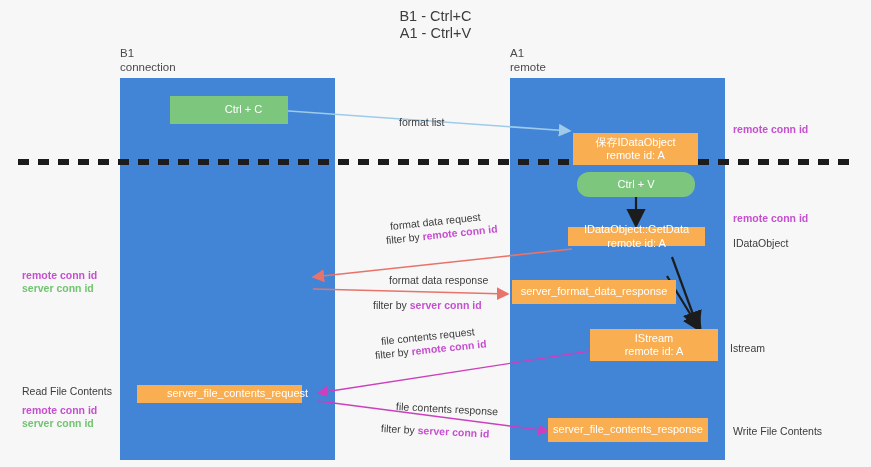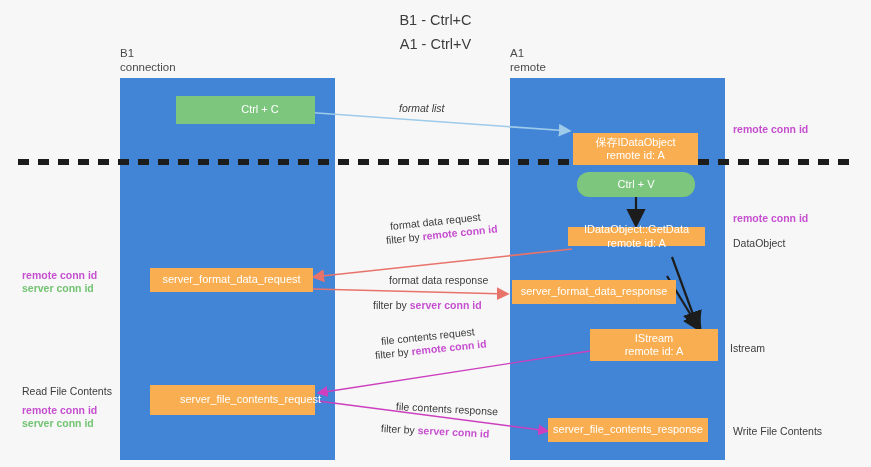--- a/index.html
+++ b/index.html
@@ -26,21 +26,21 @@
   }
   #lane-b1 { left: 120px; top: 78px; width: 215px; height: 382px; }
   #lane-a1 { left: 510px; top: 78px; width: 215px; height: 382px; }
 
   .title {
     position: absolute;
     left: 0; right: 0;
     top: 8px;
     text-align: center;
     font-size: 14.5px;
-    line-height: 24px;
+    line-height: 17px;
     color: #3c3c3c;
     white-space: pre-line;
   }
   .lane-head {
     position: absolute;
     text-align: left;
     font-size: 11.5px;
     line-height: 14px;
     color: #4a4a4a;
     white-space: pre-line;
@@ -137,42 +137,41 @@
 
     <line x1="672" y1="257" x2="698" y2="328" stroke="#1c1c1c" stroke-width="2.2" marker-end="url(#ah-black)"></line>
 
     <line x1="590" y1="351" x2="318" y2="393" stroke="#cc3fbe" stroke-width="1.4" marker-end="url(#ah-magenta)"></line>
 
     <line x1="318" y1="401" x2="548" y2="431" stroke="#cc3fbe" stroke-width="1.4" marker-end="url(#ah-magenta)"></line>
 
     <line x1="18" y1="162" x2="858" y2="162" stroke="#1c1c1c" stroke-width="6" stroke-linecap="butt" stroke-dasharray="11 9"></line>
   </svg>
 
-  <div class="node green" style="left:176px; top:96px; width:139px; height:28px;padding-left:33px;">Ctrl + C</div>
+  <div class="node green" style="left:170px; top:96px; width:118px; height:28px;padding-left:33px;">Ctrl + C</div>
 
   <div class="node orange" style="left:573px; top:116px; width:125px; height:32px;margin-top:17px;">保存IDataObject
 remote id: A</div>
 
   <div class="node green" style="left:577px; top:172px; width:118px; height:25px;border-radius:12px;">Ctrl + V</div>
 
   <div class="node orange" style="left:568px; top:227px; width:137px; height:19px;">IDataObject::GetData
 remote id: A</div>
 
-  <div class="node orange" style="left:150px; top:268px; width:163px; height:24px;">server_format_data_request</div>
 
   <div class="node orange" style="left:512px; top:280px; width:164px; height:24px;">server_format_data_response</div>
 
   <div class="node orange" style="left:590px; top:329px; width:128px; height:32px;">IStream
 remote id: A</div>
 
-  <div class="node orange" style="left:150px; top:385px; width:165px; height:30px;padding-left:40px;">server_file_contents_request</div>
+  <div class="node orange" style="left:137px; top:385px; width:165px; height:18px;padding-left:40px;">server_file_contents_request</div>
 
   <div class="node orange" style="left:548px; top:418px; width:160px; height:24px;">server_file_contents_response</div>
 
-  <div class="edge-label" style="left:399px; top:101px;font-style:italic;">format list</div>
+  <div class="edge-label" style="left:399px; top:115px;">format list</div>
 
   <div class="edge-label" style="left:390px; top:219px; transform:rotate(-6deg); transform-origin:left center;">format data request</div>
 
   <div class="edge-label" style="left:386px; top:233px; transform:rotate(-6deg); transform-origin:left center;">
     <span>filter by </span><span class="hl-remote">remote conn id</span>
   </div>
 
   <div class="edge-label" style="left:389px; top:273px;">format data response</div>
 
   <div class="edge-label" style="left:373px; top:298px;">
@@ -188,21 +187,21 @@
   <div class="edge-label" style="left:396px; top:399px; transform:rotate(3deg); transform-origin:left center;">file contents response</div>
 
   <div class="edge-label" style="left:381px; top:421px; transform:rotate(3deg); transform-origin:left center;">
     <span>filter by </span><span class="hl-server">server conn id</span>
   </div>
 
   <div class="side-label remote" style="left:733px; top:122px;">remote conn id</div>
 
   <div class="side-label remote" style="left:733px; top:211px;">remote conn id</div>
 
-  <div class="side-label" style="left:733px; top:236px;">DataObject</div>
+  <div class="side-label" style="left:733px; top:236px;">IDataObject</div>
 
   <div class="side-label" style="left:730px; top:341px;">Istream</div>
 
   <div class="side-label" style="left:733px; top:424px;">Write File Contents</div>
 
   <div class="side-label remote" style="left:22px; top:268px;">remote conn id</div>
   <div class="side-label server" style="left:22px; top:281px;">server conn id</div>
 
   <div class="side-label" style="left:22px; top:384px;text-align:right;">Read File Contents</div>
   <div class="side-label remote" style="left:22px; top:403px;">remote conn id</div>

